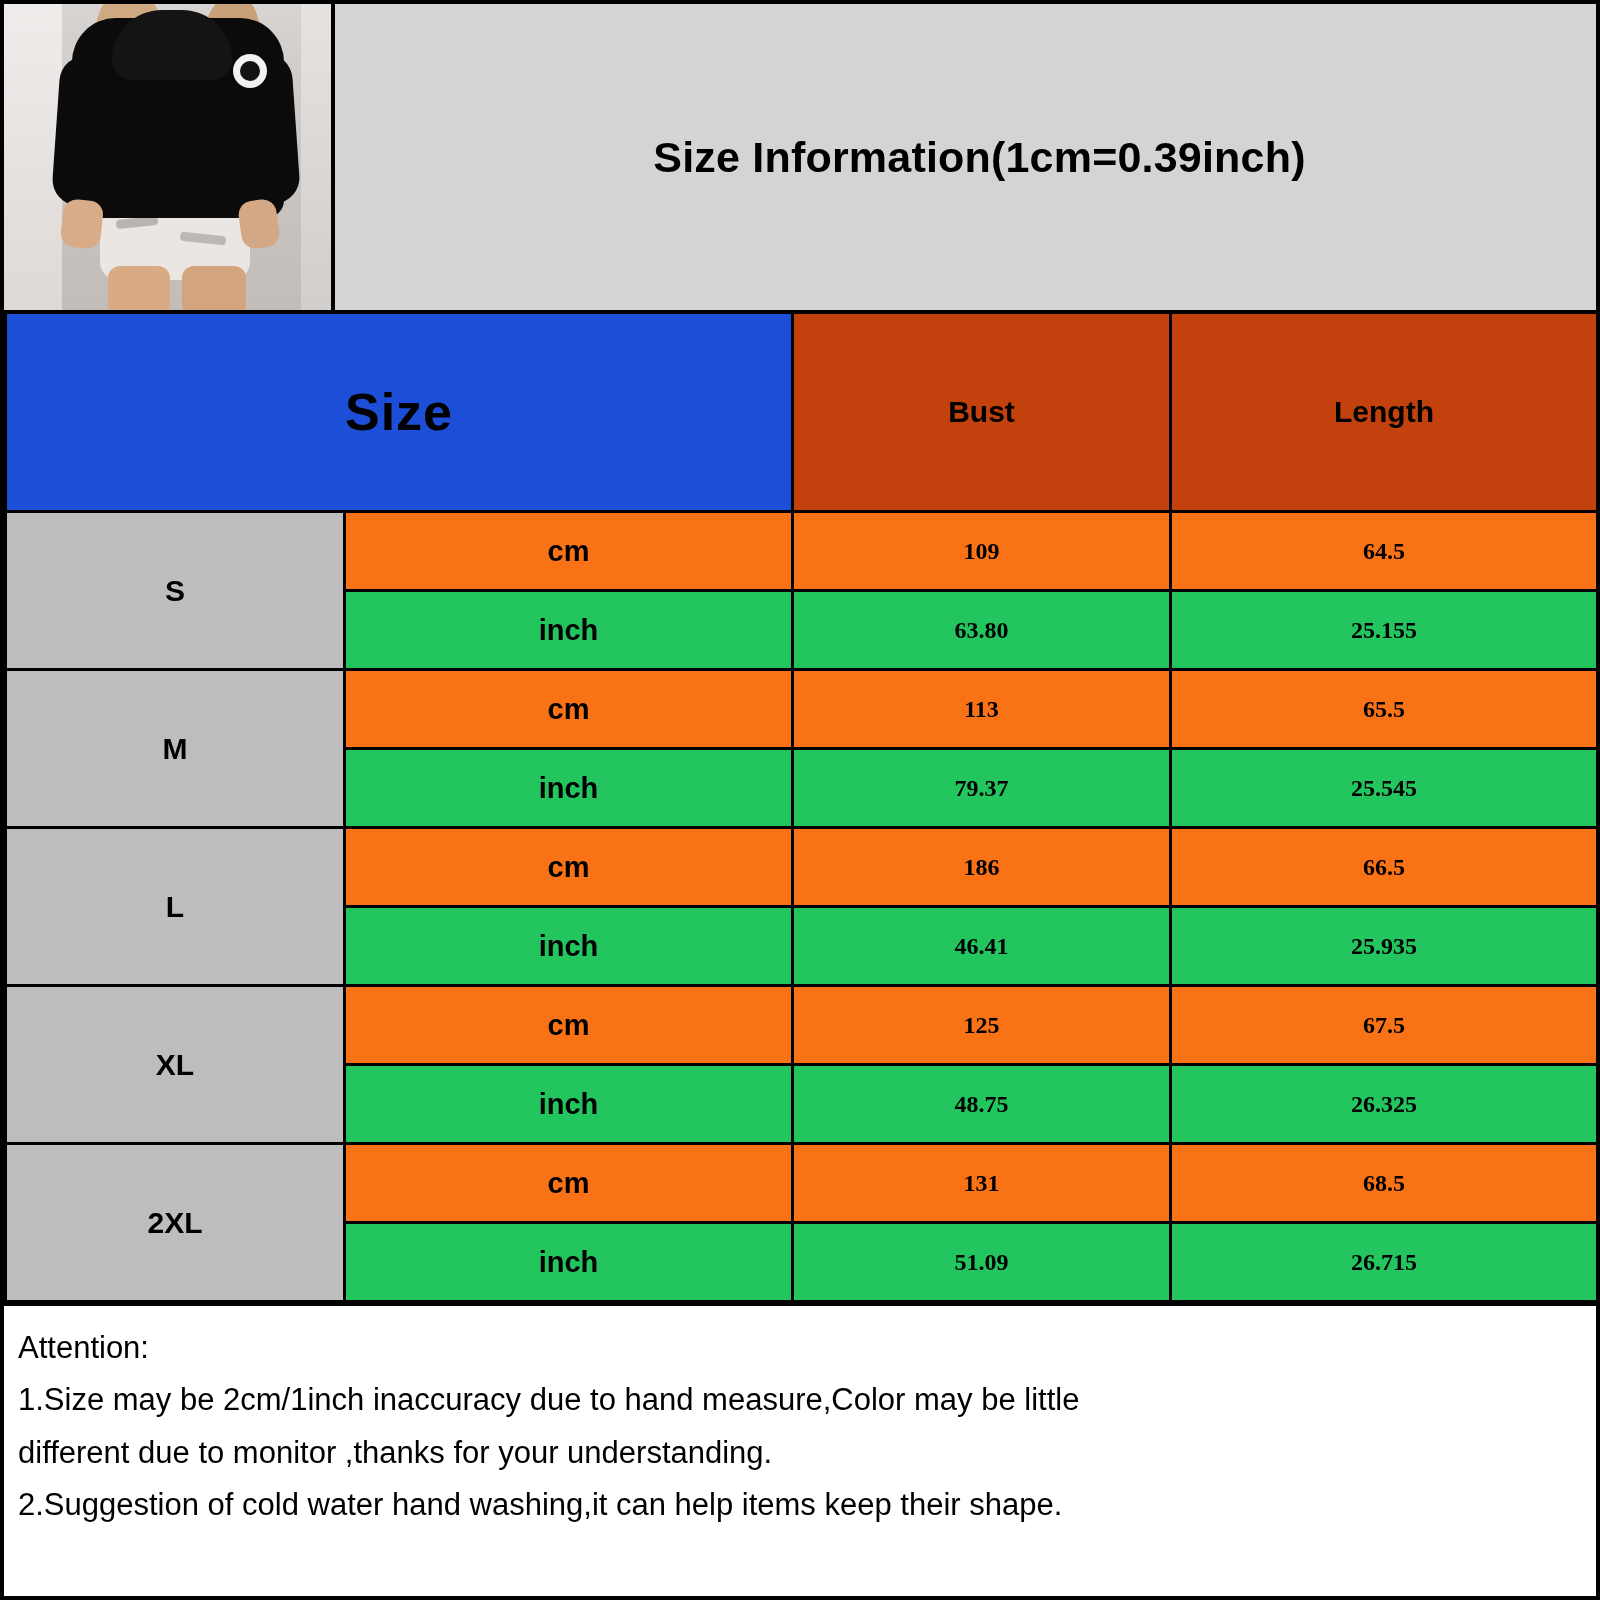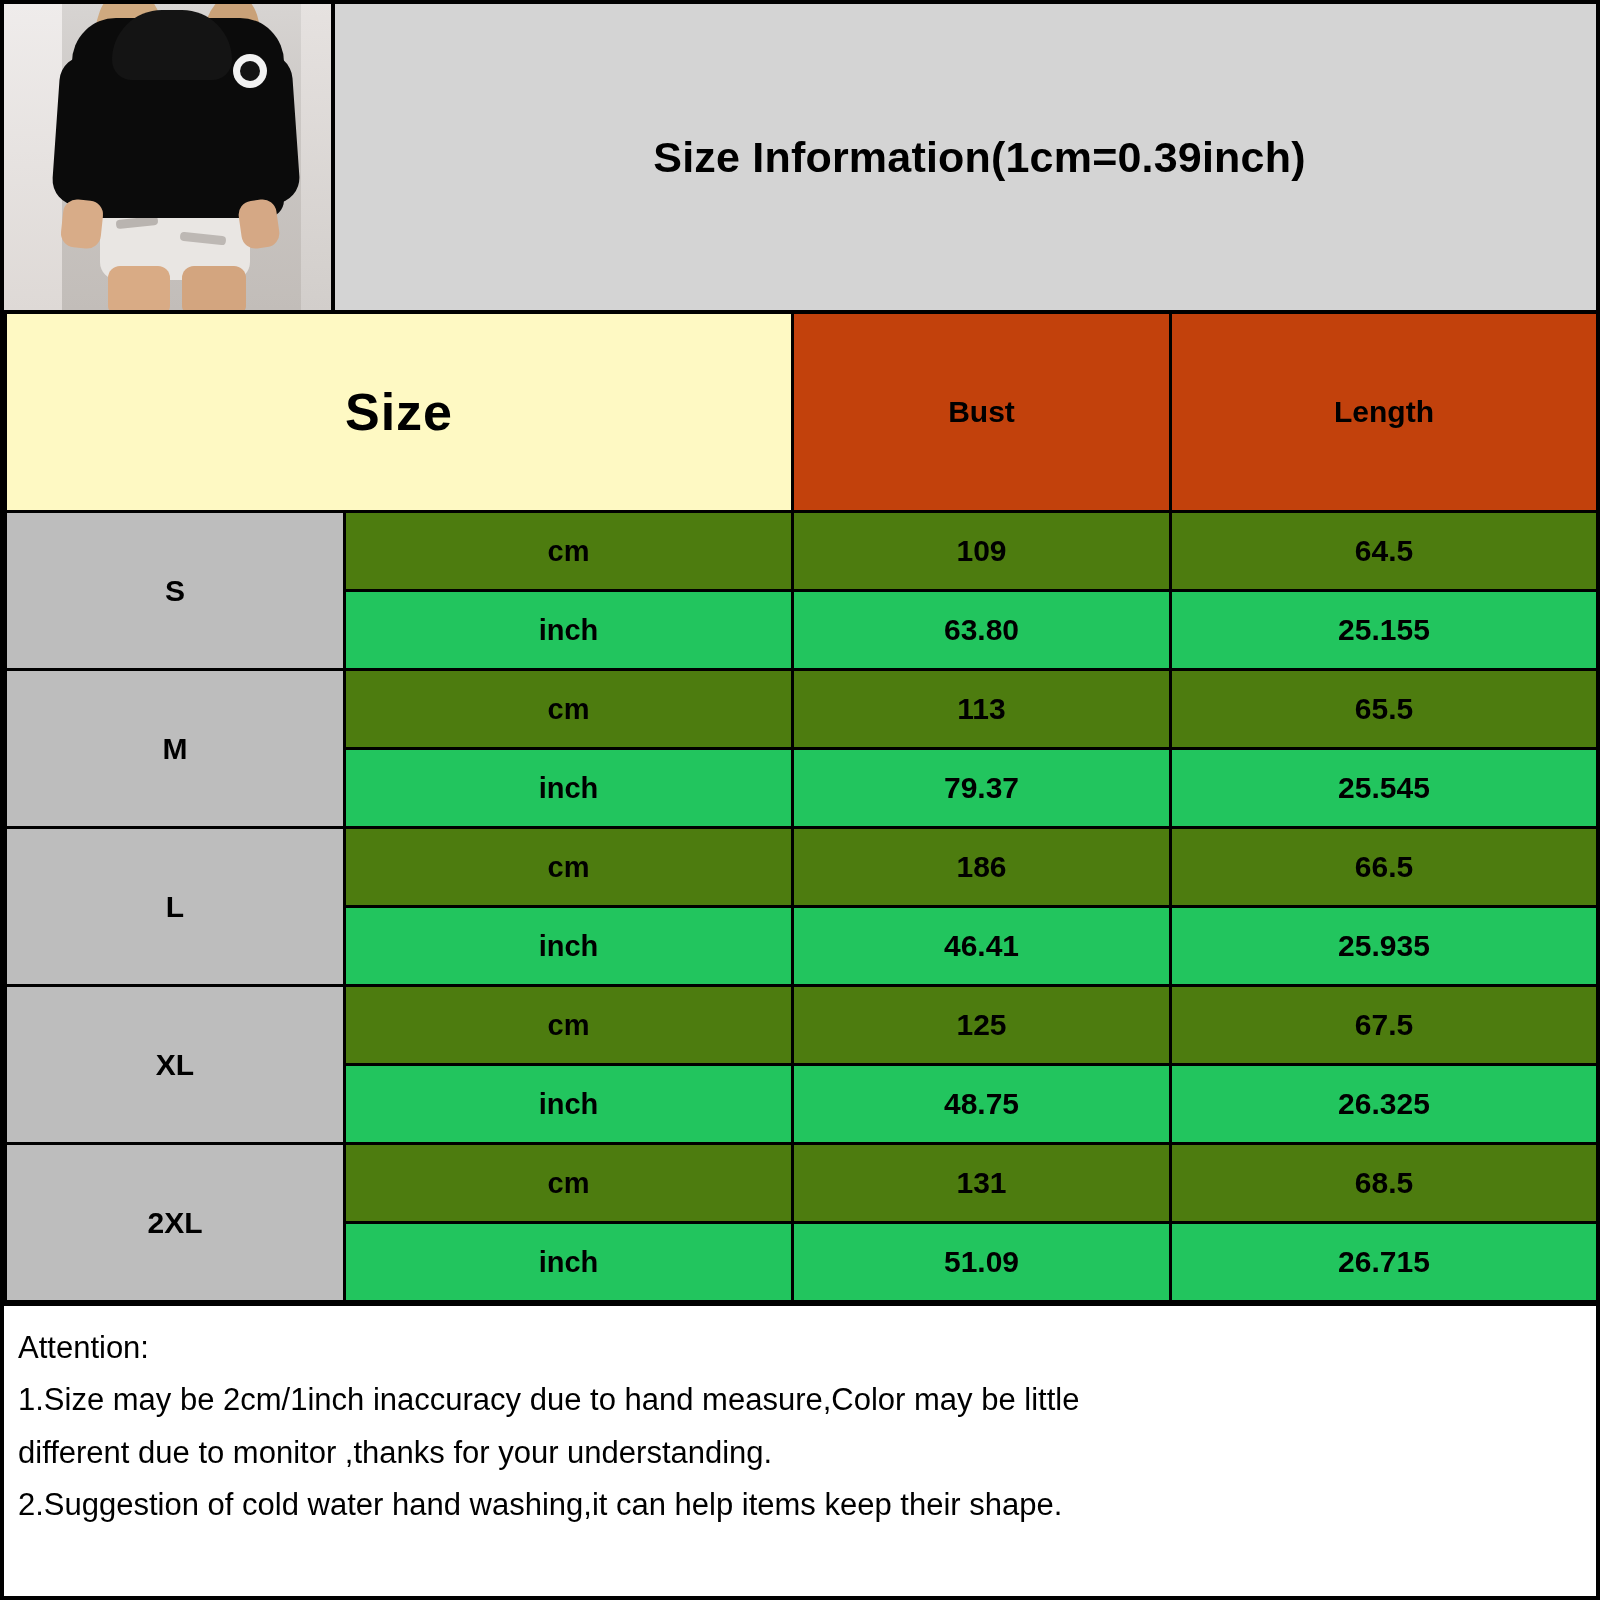--- a/index.html
+++ b/index.html
@@ -202,43 +202,44 @@
   table.size-table tr:first-child td,
   table.size-table tr:first-child th {
     border-top: none;
   }
   .col-size { width: 339px; }
   .col-unit { width: 448px; }
   .col-bust { width: 378px; }
   .col-length { width: 427px; }
 
   .head-size {
-    background: #fef9c3;
+    background: #1d4ed8;
     font-size: 52px;
     height: 194px;
     letter-spacing: 1px;
   }
   .head-cell {
     background: #c2410c;
     font-size: 30px;
     height: 194px;
   }
   .size-label {
     background: #bdbdbd;
     font-size: 30px;
   }
   .unit-cell {
     font-size: 29px;
     height: 74px;
   }
   .val-cell {
-    font-size: 30px;
+    font-size: 24px;
     height: 74px;
-  }
-  .row-cm td { background: #4d7c0f; }
+    font-family: Liberation Serif, serif;
+  }
+  .row-cm td { background: #f97316; }
   .row-inch td { background: #22c55e; }
   .row-cm td.size-label, .row-inch td.size-label { background: #bdbdbd; }
 
   
   .attention {
     border-top: 3px solid #000000;
     padding: 10px 14px 0 14px;
     font-size: 31px;
     line-height: 1.30;
     font-weight: normal;

